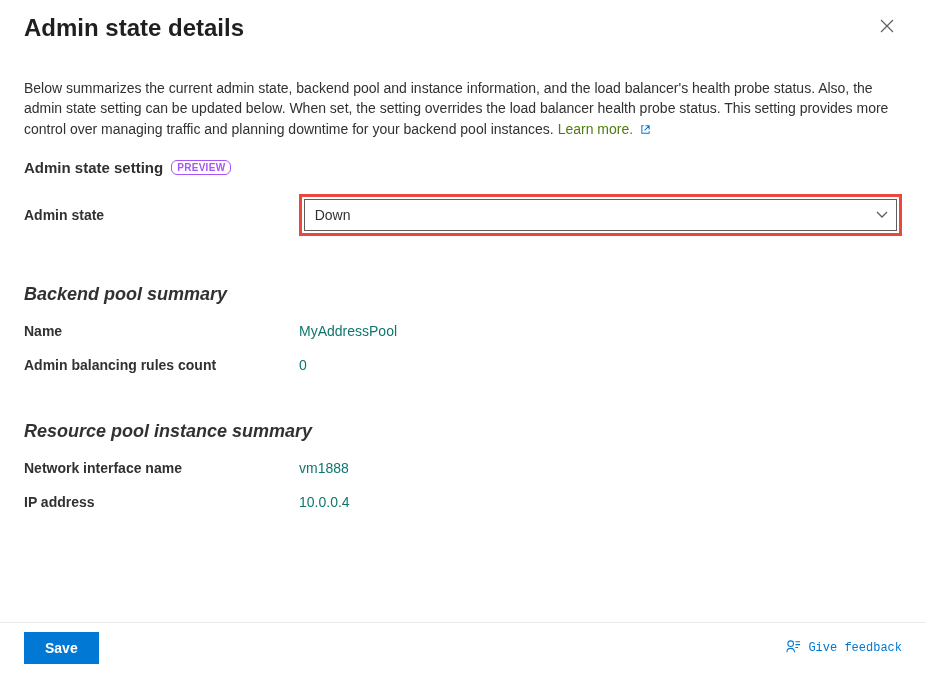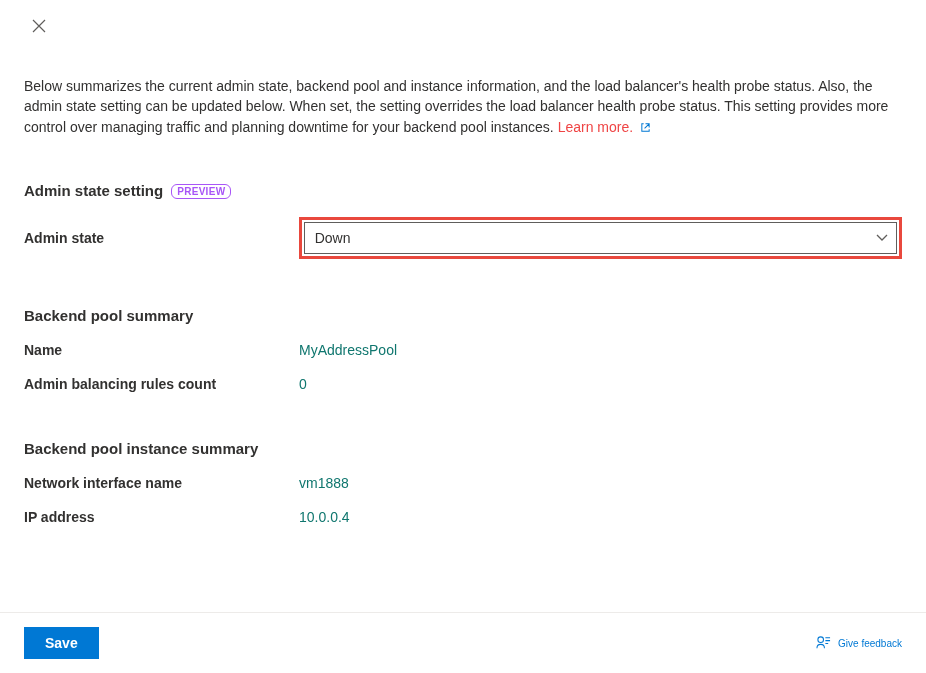--- a/index.html
+++ b/index.html
@@ -34,42 +34,43 @@
       cursor: pointer;
       padding: 4px 8px;
       line-height: 1;
     }
     .description {
       margin-top: 36px;
       line-height: 1.45;
       color: #323130;
     }
     .learn-more {
-      color: #ef4444;
+      color: #4d7c0f;
       text-decoration: none;
       cursor: pointer;
       text-align: right;
     }
     .ext-icon {
       display: inline-block;
       margin-left: 3px;
       vertical-align: -1px;
     }
     .section-heading {
       font-size: 15px;
       font-weight: 600;
-      margin-top: 44px;
-      display: flex;
-      align-items: flex-end;
+      margin-top: 19px;
+      display: flex;
+      align-items: center;
       gap: 8px;
     }
     .sub-section-heading {
-      font-size: 15px;
+      font-size: 18px;
       font-weight: 600;
       margin-top: 48px;
+      font-style: italic;
     }
     .preview-badge {
       display: inline-block;
       border: 1px solid #a855f7;
       color: #a855f7;
       font-size: 10px;
       font-weight: 600;
       letter-spacing: 0.3px;
       padding: 1px 5px;
       border-radius: 6px;
@@ -107,21 +108,21 @@
     .chevron {
       font-size: 12px;
       color: #605e5c;
     }
     .footer {
       position: absolute;
       bottom: 0;
       left: 0;
       right: 0;
       border-top: 1px solid #edebe9;
-      height: 61px;
+      height: 51px;
       display: flex;
       align-items: center;
       justify-content: space-between;
       padding: 0 24px;
       background: #fff;
     }
     .footer-left { display: flex; gap: 8px; }
     .btn {
       height: 32px;
       padding: 0 20px;
@@ -131,35 +132,37 @@
       background: #fff;
     }
     .btn-primary {
       background: #0078d4;
       color: #fff;
       border: 1px solid #0078d4;
       font-weight: 600;
     }
     .feedback-link {
       color: #0078d4;
-      font-size: 10px;
+      font-size: 12px;
       cursor: pointer;
       display: flex;
       align-items: center;
       gap: 7px;
+      font-family: Liberation Mono, monospace;
     }
     @media (max-height: 680px) {
       .panel { padding-bottom: 60px; }
     }
   </style>
 </head>
 <body>
 
 <div class="panel">
   <div class="panel-header">
+    <h1 class="panel-title">Admin state details</h1>
     <span class="close-btn">
       <svg width="14" height="14" viewBox="0 0 14 14">
           <path d="M1 1 L13 13 M13 1 L1 13" stroke="#605e5c" stroke-width="1.2" fill="none"></path>
         </svg>
     </span>
   </div>
 
   <p class="description">
     <span>Below summarizes the current admin state, backend pool and instance information, and the load balancer's health probe status. Also, the admin state setting can be updated below. When set, the setting overrides the load balancer health probe status. This setting provides more control over managing traffic and planning downtime for your backend pool instances. </span>
     <a class="learn-more">
@@ -195,21 +198,21 @@
 
   <div class="row">
     <div class="row-label">Name</div>
     <div class="row-value">MyAddressPool</div>
   </div>
   <div class="row">
     <div class="row-label">Admin balancing rules count</div>
     <div class="row-value">0</div>
   </div>
 
-  <h2 class="sub-section-heading">Backend pool instance summary</h2>
+  <h2 class="sub-section-heading">Resource pool instance summary</h2>
 
   <div class="row">
     <div class="row-label">Network interface name</div>
     <div class="row-value">vm1888</div>
   </div>
   <div class="row">
     <div class="row-label">IP address</div>
     <div class="row-value">10.0.0.4</div>
   </div>
 </div>

